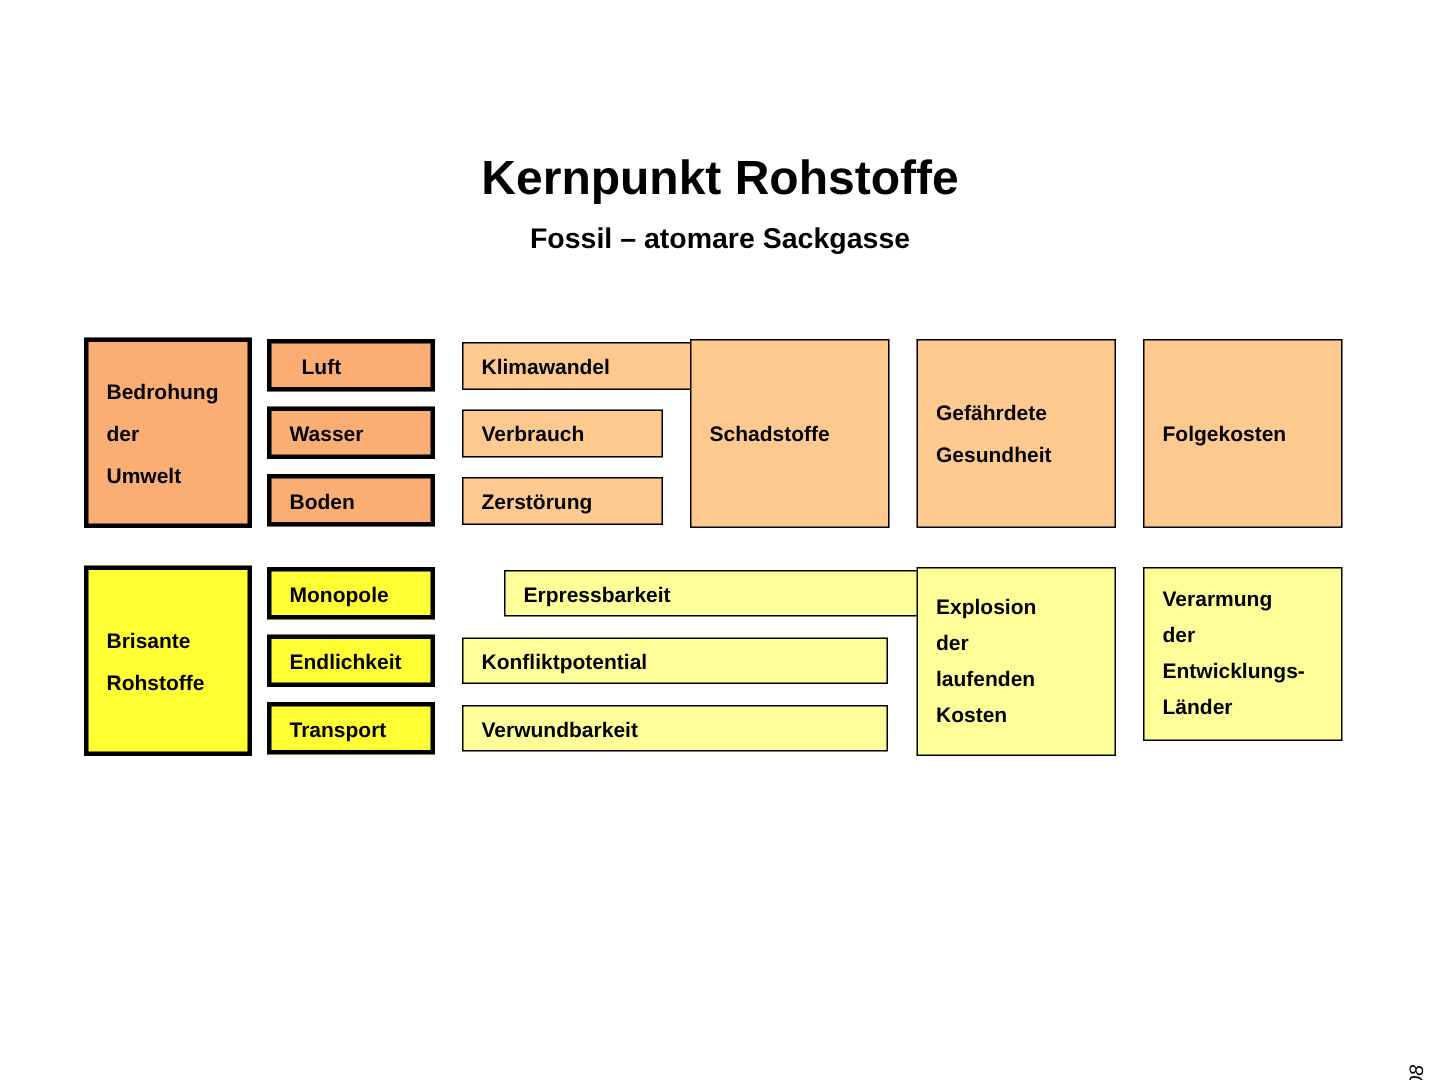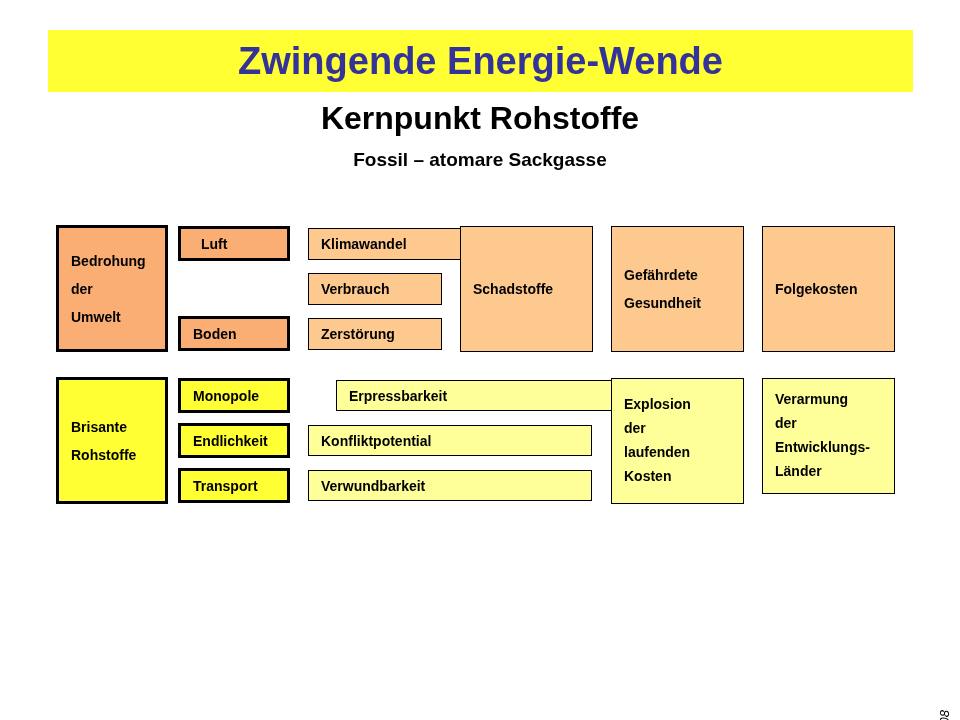--- a/index.html
+++ b/index.html
@@ -70,31 +70,29 @@
     font-style: italic;
     color: #000000;
     white-space: nowrap;
   }
 </style>
 </head>
 <body>
 
 <div id="slide">
 
-  <div class="abs banner">
-    <span class="banner-title">Zwingende Energie-Wende</span>
-  </div>
   <div class="abs subtitle">Kernpunkt Rohstoffe</div>
   <div class="abs tagline">Fossil – atomare Sackgasse</div>
 
   <div class="abs box thick orange-strong lh-wide" style="left:56px; top:225px; width:112px; height:127px;">Bedrohung
 der
 Umwelt</div>
 
   <div class="abs box thick orange-strong" style="left:178px; top:226px; width:112px; height:35px;padding-left:20px;">Luft</div>
+  <div class="abs box thick orange-strong" style="left:178px; top:271px; width:112px; height:35px;">Wasser</div>
   <div class="abs box thick orange-strong" style="left:178px; top:316px; width:112px; height:35px;">Boden</div>
 
   <div class="abs box thin orange-light" style="left:308px; top:228px; width:155px; height:32px;">Klimawandel</div>
   <div class="abs box thin orange-light" style="left:308px; top:318px; width:134px; height:32px;">Zerstörung</div>
   <div class="abs box thin orange-light" style="left:308px; top:273px; width:134px; height:32px;">Verbrauch</div>
 
   <div class="abs box thin orange-light" style="left:460px; top:226px; width:133px; height:126px;">Schadstoffe</div>
   <div class="abs box thin orange-light lh-wide" style="left:611px; top:226px; width:133px; height:126px;">Gefährdete
 Gesundheit</div>
   <div class="abs box thin orange-light" style="left:762px; top:226px; width:133px; height:126px;">Folgekosten</div>

